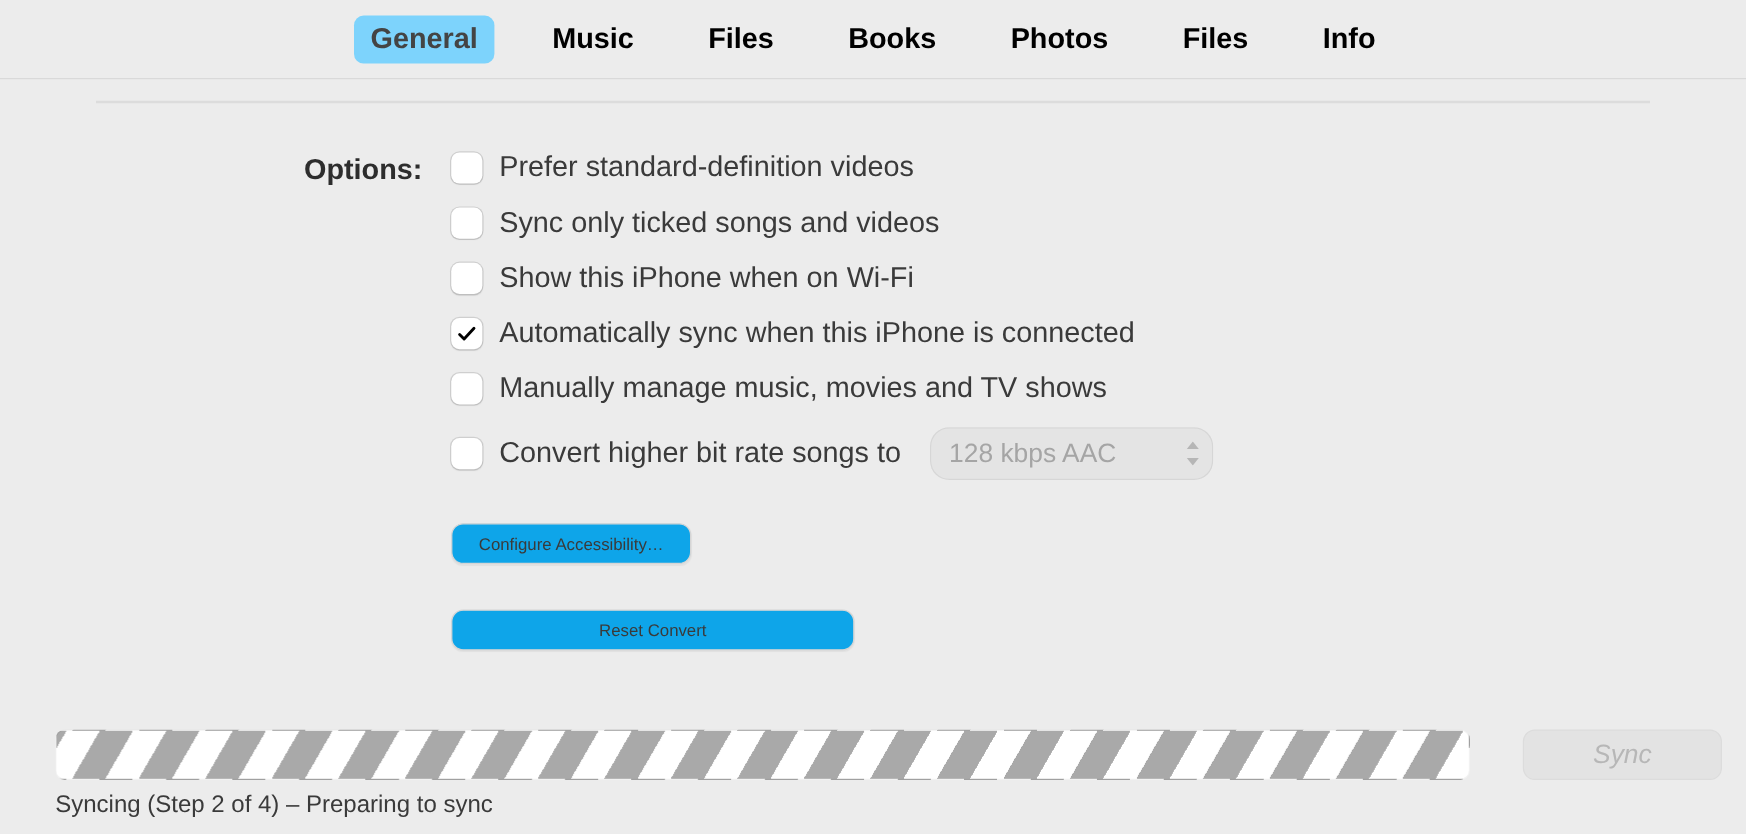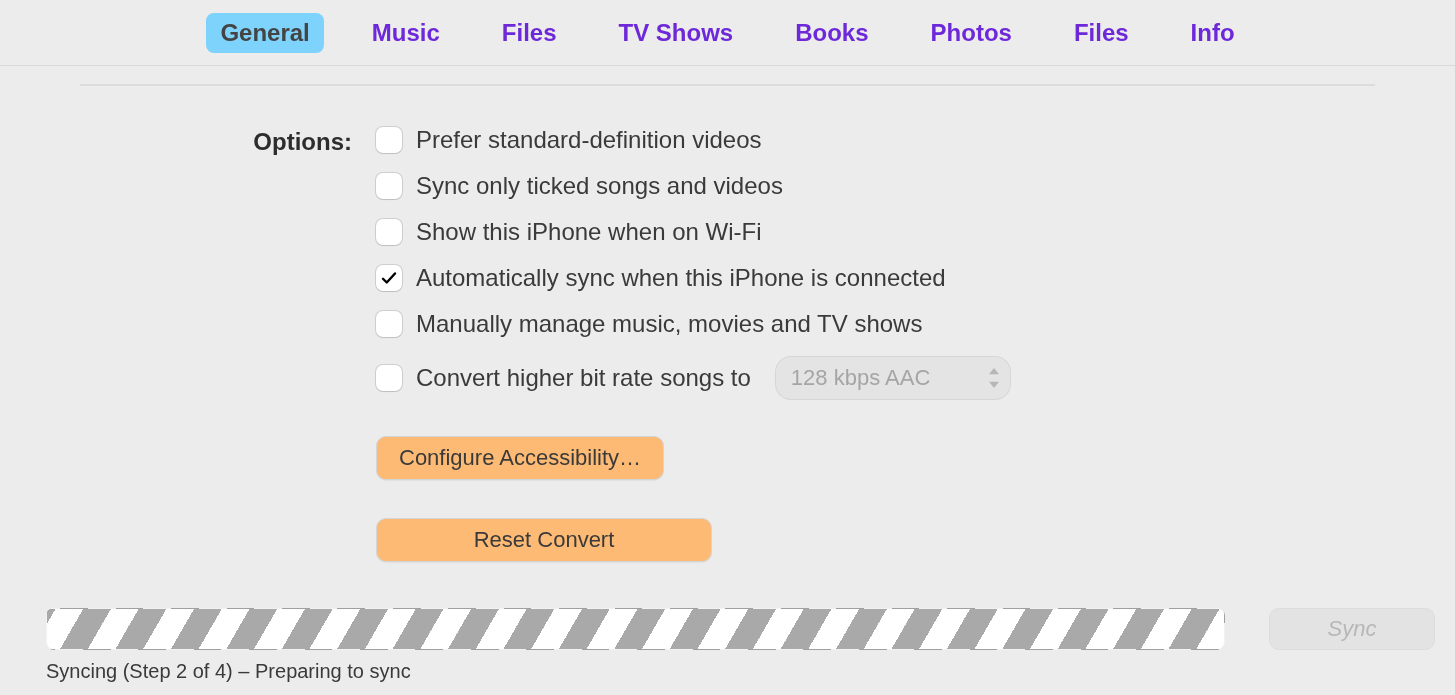--- a/index.html
+++ b/index.html
@@ -19,21 +19,21 @@
     display: flex;
     align-items: center;
     justify-content: center;
     gap: 34px;
     border-bottom: 1px solid #d9d9d9;
     box-sizing: border-box;
   }
   .tab {
     font-size: 24px;
     font-weight: 700;
-    color: #6d28d9;
+    color: #000000;
     padding: 6px 14px;
     border-radius: 8px;
     cursor: pointer;
     user-select: none;
   }
   .tab.active {
     background: #7dd3fc;
     color: #444;
   }
 
@@ -111,24 +111,24 @@
     width: 14px;
     height: 20px;
     color: #b6b6b6;
   }
 
   
   .btn {
     display: inline-flex;
     align-items: center;
     justify-content: center;
-    background: #fdba74;
+    background: #0ea5e9;
     border: 1px solid #d5d5d5;
     border-radius: 10px;
-    font-size: 22px;
+    font-size: 14px;
     font-weight: 400;
     color: #3a3a3a;
     padding: 8px 22px;
     box-shadow: 0 1px 1px rgba(0,0,0,0.05);
     cursor: pointer;
     user-select: none;
   }
   .btn-row {
     margin-top: 18px;
   }
@@ -181,21 +181,20 @@
     color: #3a3a3a;
   }
 </style>
 </head>
 <body>
 
 <div class="tabbar">
   <div class="tab active">General</div>
   <div class="tab">Music</div>
   <div class="tab">Files</div>
-  <div class="tab">TV Shows</div>
   <div class="tab">Books</div>
   <div class="tab">Photos</div>
   <div class="tab">Files</div>
   <div class="tab">Info</div>
 </div>
 
 <div class="inner-sep"></div>
 
 <div class="content">
   <div class="options-row">

